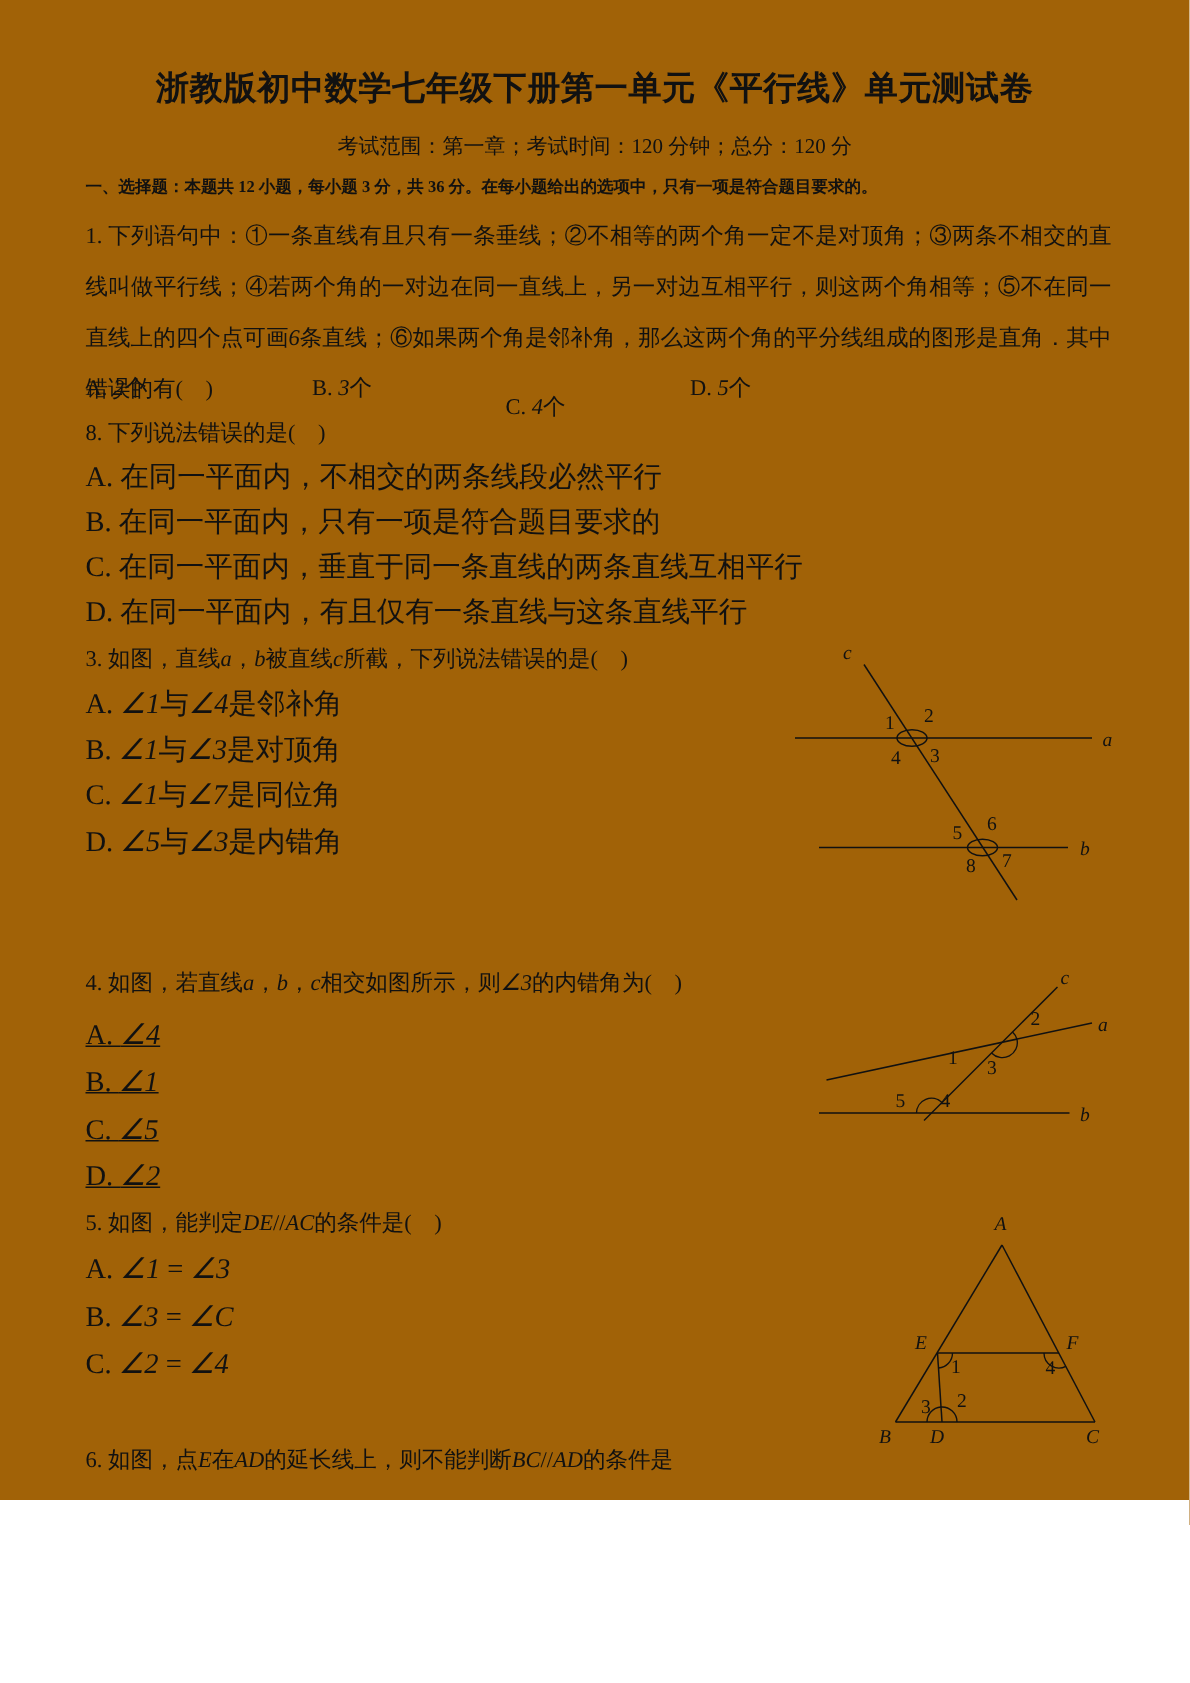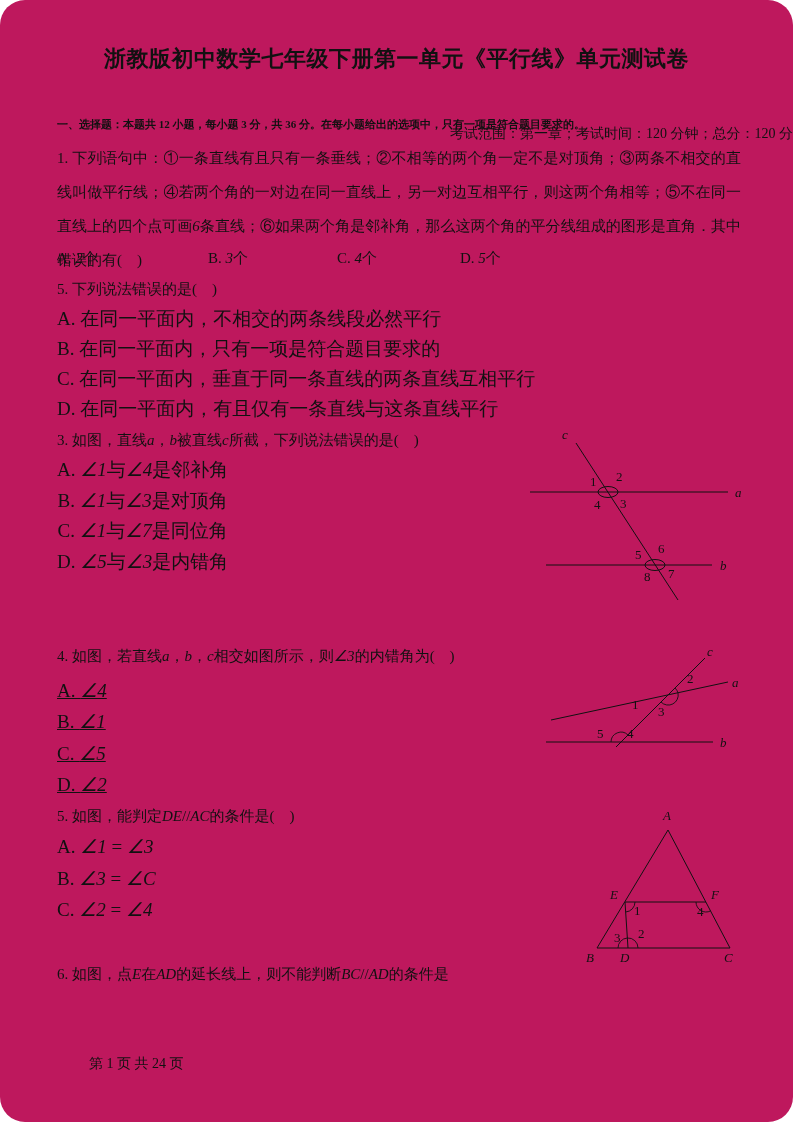--- a/index.html
+++ b/index.html
@@ -1,30 +1,29 @@
 <!DOCTYPE html>
 <html><head>
 <meta charset="utf-8">
 <style>
   * { margin:0; padding:0; box-sizing:border-box; }
   html, body { background:#ffffff; }
   .page {
-    position:relative; width:793px; height:1122px;
-    background:#be185d; color:#111;
+    position:relative; width:793px; height:1000px;
+    background:#a16207; color:#111;
     font-family:"Liberation Serif", serif;
     overflow:hidden;
-    border-radius:25px;
   }
   .abs { position:absolute; }
   .title {
     top:44px; left:0; width:100%; text-align:center;
     font-size:22px; font-weight:700; letter-spacing:0.5px;
   }
   .subtitle {
-    top:89px; left:0; width:100%; text-align:right; font-size:14px;margin-top:36px;
+    top:89px; left:0; width:100%; text-align:center; font-size:14px;
   }
   .section-header {
     top:117px; left:57px; width:710px; font-size:11px; font-weight:700; white-space:nowrap;
   }
   .stem {
     left:57px; font-size:15px; line-height:20px; white-space:nowrap;
   }
   .stem.wrap {
     width:684px; white-space:normal; line-height:34px; text-align:justify;
   }
@@ -45,34 +44,34 @@
 <div class="page">
 
   <div class="abs title">浙教版初中数学七年级下册第一单元《平行线》单元测试卷</div>
   <div class="abs subtitle">考试范围：第一章；考试时间：120 分钟；总分：120 分</div>
   <div class="abs section-header">一、选择题：本题共 12 小题，每小题 3 分，共 36 分。在每小题给出的选项中，只有一项是符合题目要求的。</div>
 
   <div class="abs stem wrap" style="top:141px;">1. 下列语句中：①一条直线有且只有一条垂线；②不相等的两个角一定不是对顶角；③两条不相交的直线叫做平行线；④若两个角的一对边在同一直线上，另一对边互相平行，则这两个角相等；⑤不在同一直线上的四个点可画<i>6</i>条直线；⑥如果两个角是邻补角，那么这两个角的平分线组成的图形是直角．其中错误的有(　)</div>
   <div class="abs q1-opts" style="top:249px; left:57px; width:684px; height:24px;text-decoration:underline;">
     <span class="abs" style="left:0;">A. <i>2</i>个</span>
     <span class="abs" style="left:151px;">B. <i>3</i>个</span>
-    <span class="abs" style="left:280px;">C. <i>4</i>个</span>
+    <span class="abs" style="left:280px;margin-top:13px;">C. <i>4</i>个</span>
     <span class="abs" style="left:403px;">D. <i>5</i>个</span>
   </div>
 
-  <div class="abs stem" style="top:279px;">5. 下列说法错误的是(　)</div>
+  <div class="abs stem" style="top:279px;">8. 下列说法错误的是(　)</div>
   <div class="abs opts" style="top:304px; --lh:30px;">
     <div>A. 在同一平面内，不相交的两条线段必然平行</div>
     <div>B. 在同一平面内，只有一项是符合题目要求的</div>
     <div>C. 在同一平面内，垂直于同一条直线的两条直线互相平行</div>
     <div>D. 在同一平面内，有且仅有一条直线与这条直线平行</div>
   </div>
 
   <div class="abs stem" style="top:430px;">3. 如图，直线<i>a</i>，<i>b</i>被直线<i>c</i>所截，下列说法错误的是(　)</div>
-  <div class="abs opts" style="top:455px;text-align:center; --lh:30.5px;">
+  <div class="abs opts" style="top:455px; --lh:30.5px;">
     <div>A. <i>∠1</i>与<i>∠4</i>是邻补角</div>
     <div>B. <i>∠1</i>与<i>∠3</i>是对顶角</div>
     <div>C. <i>∠1</i>与<i>∠7</i>是同位角</div>
     <div>D. <i>∠5</i>与<i>∠3</i>是内错角</div>
   </div>
 
   <svg class="abs fig" style="left:514px; top:423px;" width="232" height="188" viewBox="0 0 232 188">
     <line x1="16" y1="69" x2="214" y2="69"></line>
     <line x1="32" y1="142" x2="198" y2="142"></line>
     <line x1="62" y1="20" x2="164" y2="177"></line>

